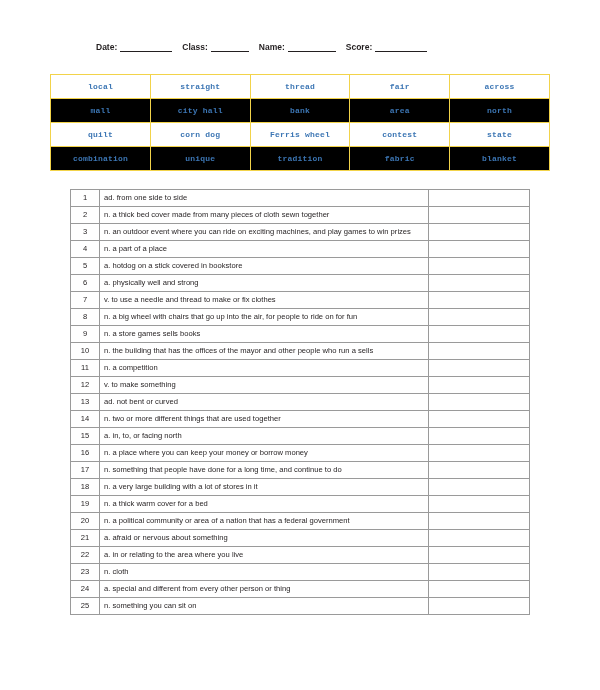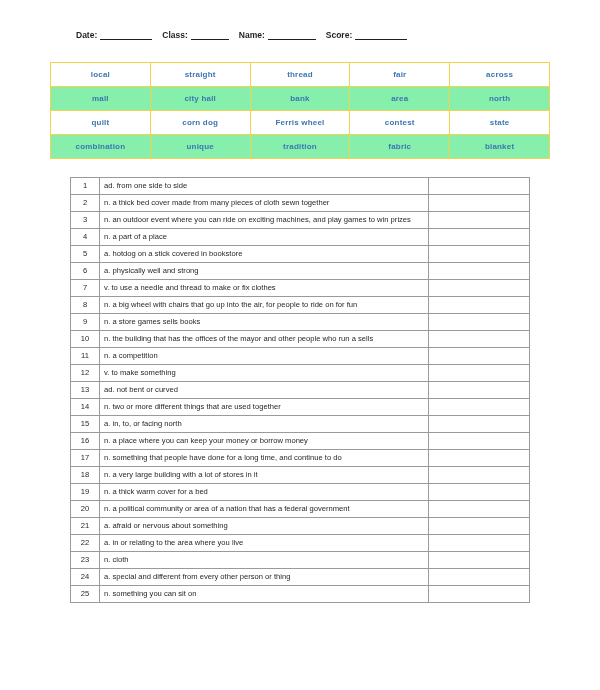--- a/index.html
+++ b/index.html
@@ -20,24 +20,25 @@
     height: 690px;
     box-sizing: border-box;
     padding: 0;
   }
 
   
   .header {
     display: flex;
     justify-content: flex-start;
     align-items: flex-end;
-    padding: 30px 40px 0 76px;
+    padding: 30px 40px 0 96px;
     gap: 0;
     font-size: 8.5px;
     font-weight: bold;
+    margin-top: 12px;
   }
   .header .field {
     display: flex;
     align-items: flex-end;
     white-space: nowrap;
   }
   .header .flabel {
     font-weight: bold;
     font-size: 8.5px;
     margin-right: 3px;
@@ -62,29 +63,30 @@
   }
   .wordbank td {
     border: 1px solid #f2d34a;
     height: 21px;
     text-align: center;
     vertical-align: middle;
     font-size: 8px;
     color: #3c76b4;
     font-weight: bold;
     letter-spacing: 0.2px;
+    font-family: Liberation Mono, monospace;
   }
   .wordbank tr:nth-child(even) td {
     background: #fdf8dc;
   }
   .wordbank tr:nth-child(odd) td {
     background: #ffffff;
   }
   .wordbank tr.shade td {
-    background: #86efac;
+    background: #000000;
     margin-top: 37px;
   }
 
   
   .defs {
     margin: 18px auto 0 auto;
     width: 436px;
     border-collapse: collapse;
     table-layout: fixed;
   }

